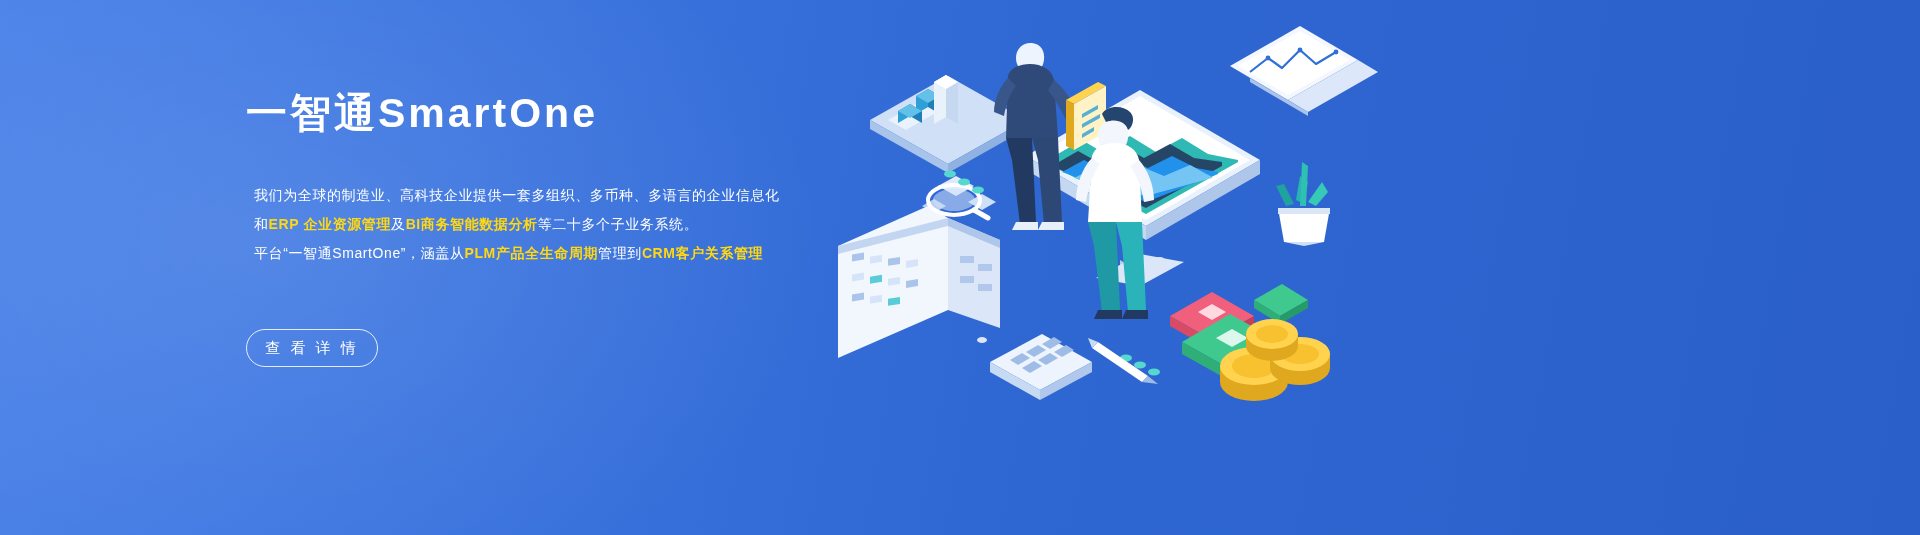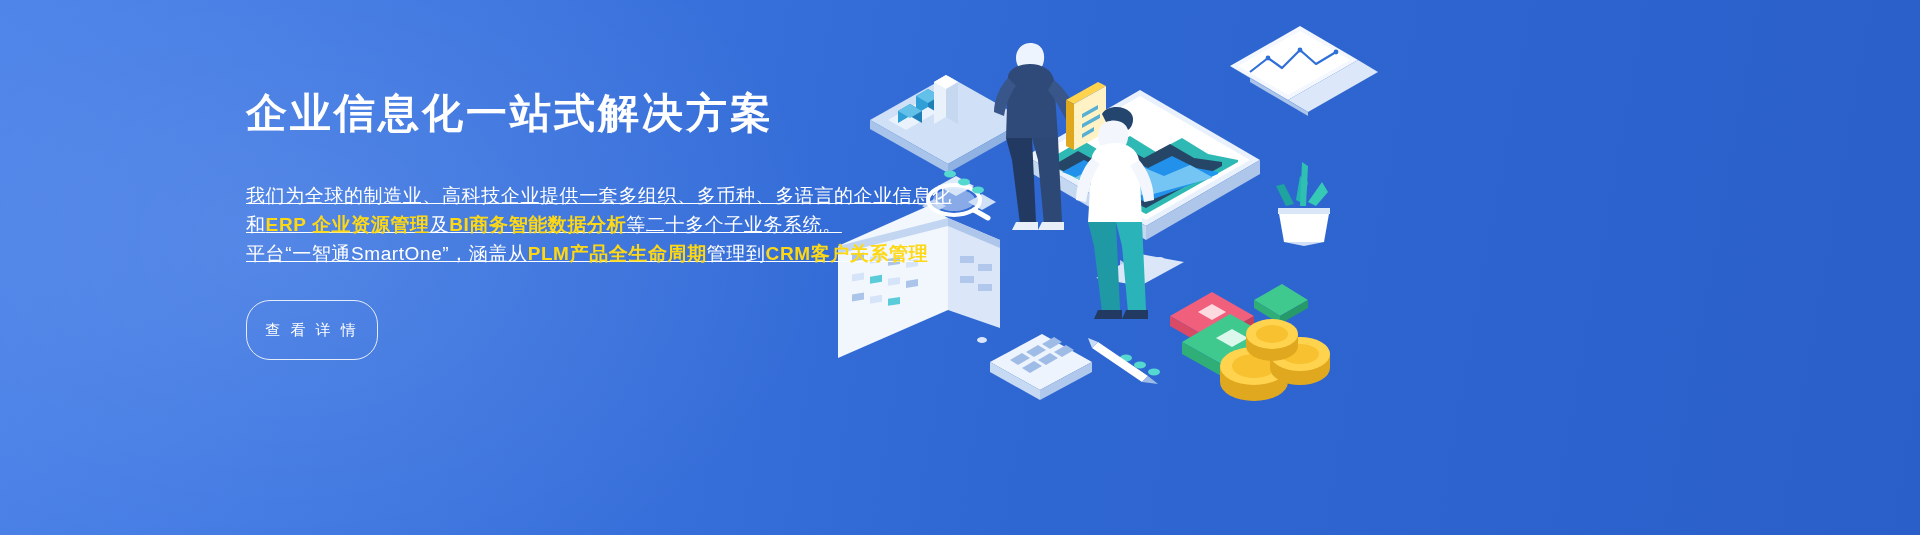--- a/index.html
+++ b/index.html
@@ -18,42 +18,42 @@
     background:radial-gradient(ellipse 900px 620px at 14% 45%, rgba(255,255,255,.10), rgba(255,255,255,0) 62%);
     pointer-events:none;
   }
 
   
   .copy{position:absolute;left:246px;top:88px;width:700px;z-index:5;}
   .headline{
     font-size:41px;line-height:1.25;color:#ffffff;font-weight:700;
     letter-spacing:3px;margin:0 0 42px 0;white-space:nowrap;
   }
-  .para{margin:0;color:#ffffff;font-size:19px;line-height:29px;letter-spacing:.6px;text-decoration:underline;}
+  .para{margin:8px;color:#ffffff;font-size:14px;line-height:29px;letter-spacing:.6px;}
   .para .hl{color:#ffd814;font-weight:700;}
   .para .ln{display:block;white-space:nowrap;}
   .cta{
     display:inline-flex;align-items:center;justify-content:center;
-    margin-top:32px;width:132px;height:60px;border:1px solid rgba(255,255,255,.85);
+    margin-top:53px;width:132px;height:38px;border:1px solid rgba(255,255,255,.85);
     border-radius:24px;color:#fff;font-size:15px;letter-spacing:3px;
     background:transparent;cursor:pointer;box-sizing:border-box;
   }
 
   
   .art{position:absolute;left:830px;top:10px;width:560px;height:420px;z-index:4;}
   .art svg{display:block;}
 </style>
 </head>
 <body>
 
 <div class="banner">
 
   <div class="copy">
 
-    <h1 class="headline">企业信息化一站式解决方案</h1>
+    <h1 class="headline">一智通SmartOne</h1>
 
     <p class="para">
       <span class="ln">
         <span>我们为全球的制造业、高科技企业提供一套多组织、多币种、多语言的企业信息化</span>
       </span>
       <span class="ln">
         <span>和</span><span class="hl">ERP 企业资源管理</span><span>及</span><span class="hl">BI商务智能数据分析</span><span>等二十多个子业务系统。</span>
       </span>
       <span class="ln">
         <span>平台“一智通SmartOne”，涵盖从</span><span class="hl">PLM产品全生命周期</span><span>管理到</span><span class="hl">CRM客户关系管理</span>

